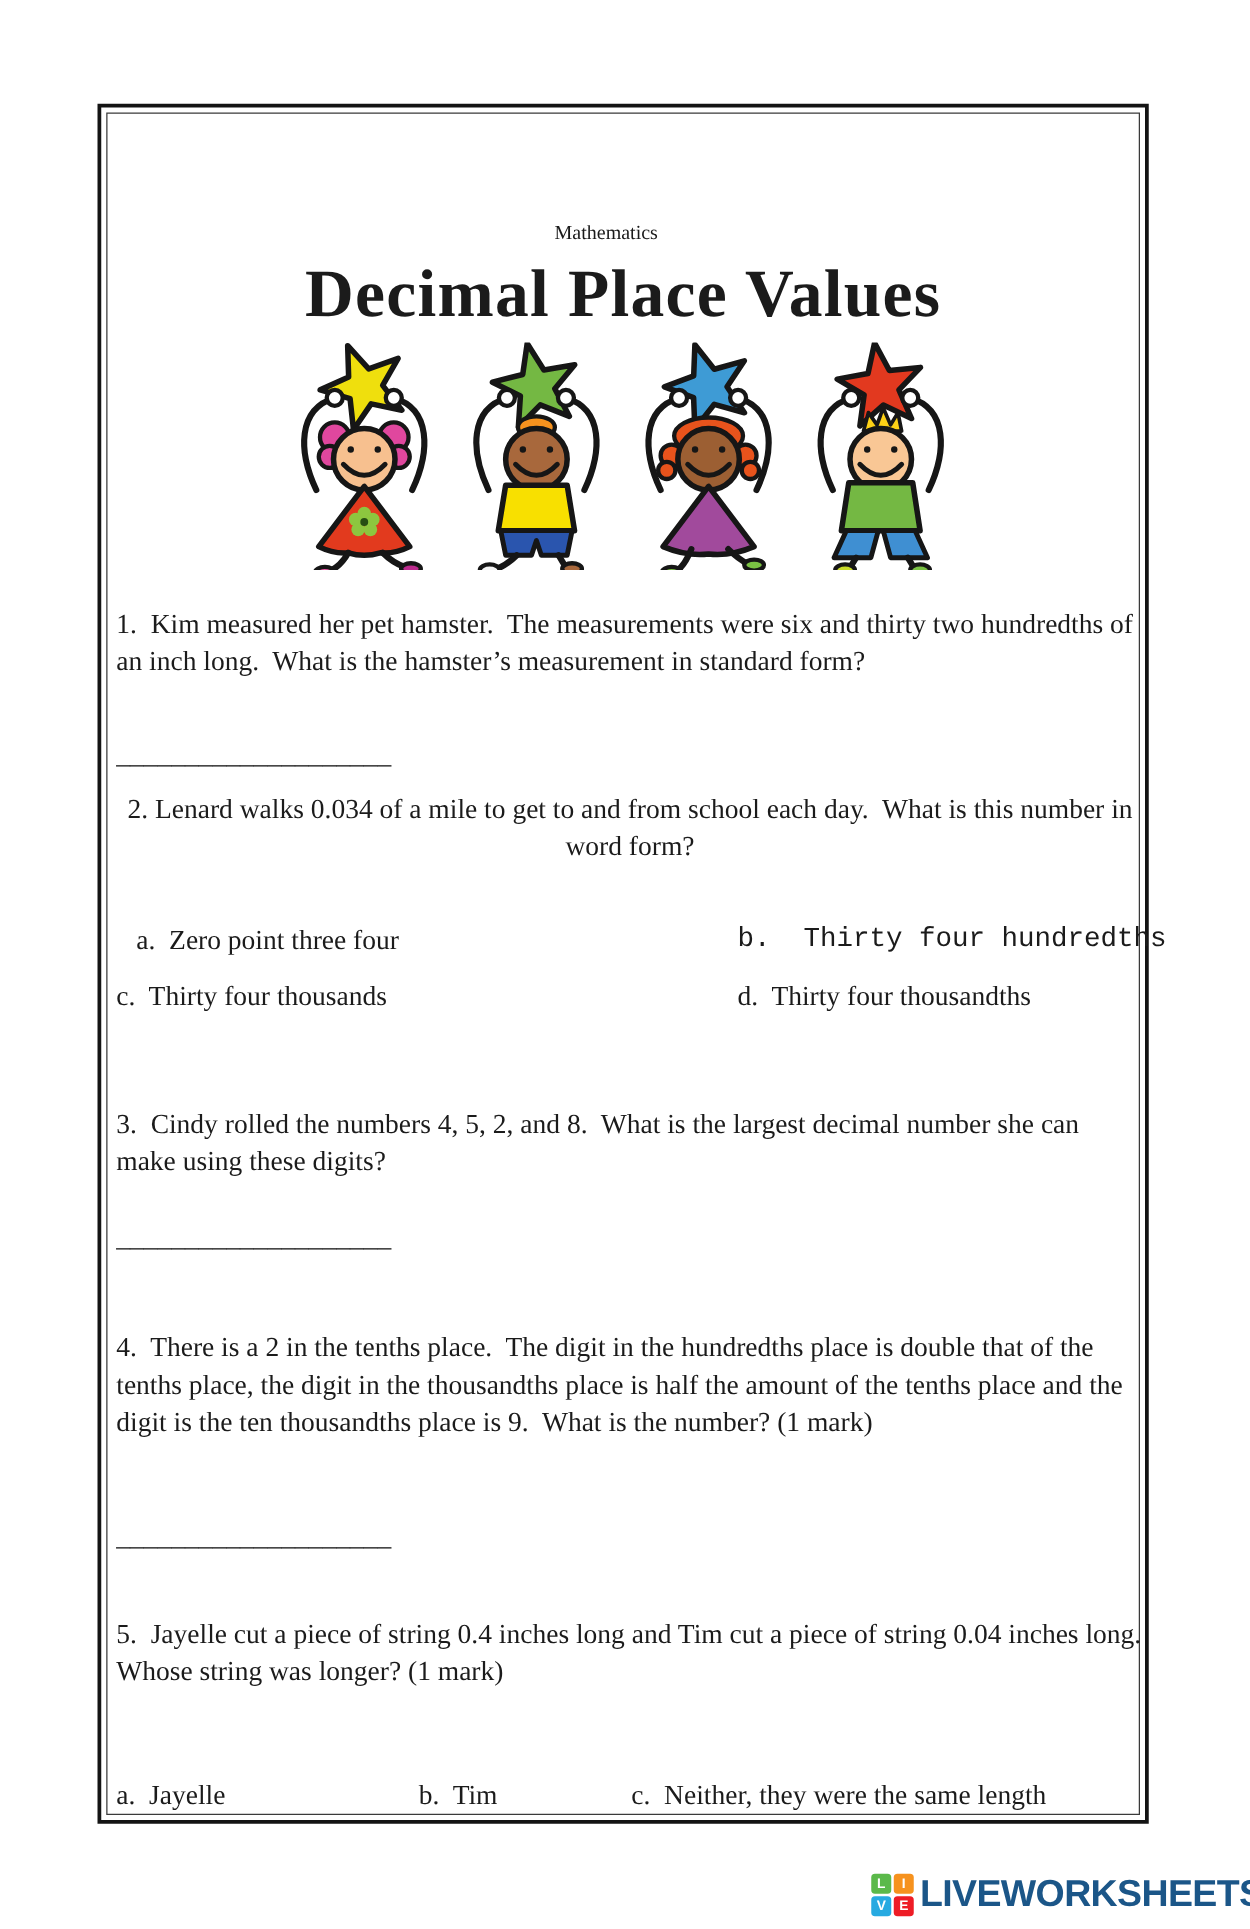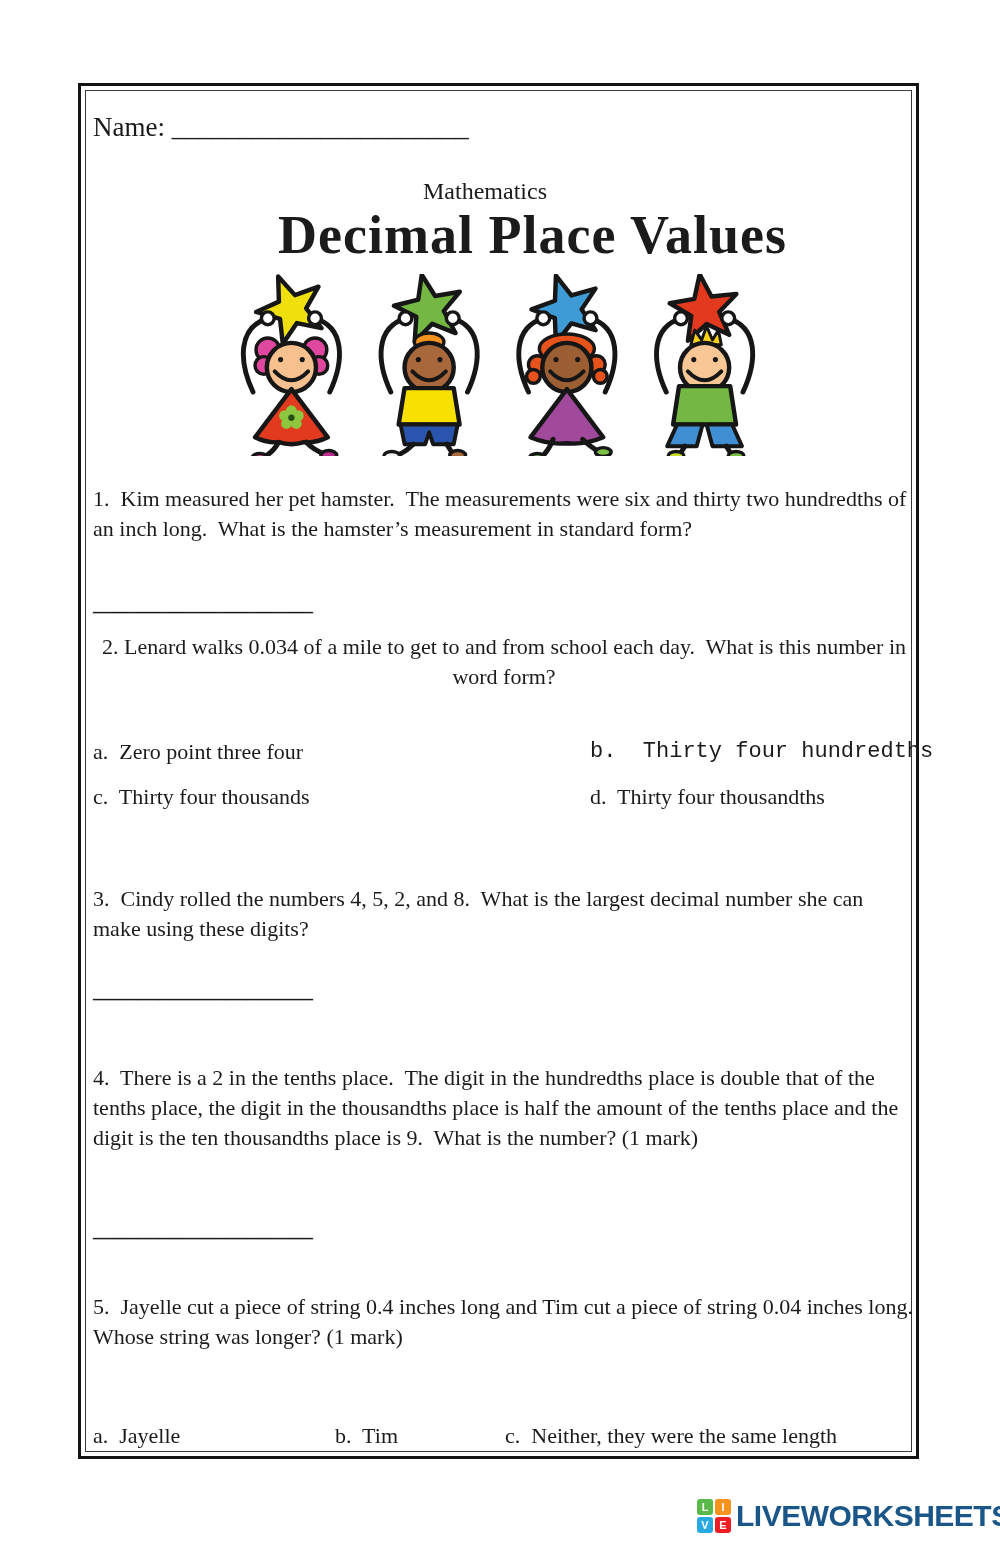--- a/index.html
+++ b/index.html
@@ -3,31 +3,31 @@
 <meta charset="utf-8">
 <style>
   html,body{margin:0;padding:0;background:#ffffff;}
   .page{position:relative;width:1000px;height:1543px;background:#ffffff;overflow:hidden;
         font-family:"Liberation Serif","DejaVu Serif",serif;color:#1b1b1b;}
   .frame-outer{position:absolute;left:78px;top:83px;width:841px;height:1376px;
         border:3px solid #141414;box-sizing:border-box;}
   .frame-inner{position:absolute;left:4px;top:4px;right:4px;bottom:4px;border:1px solid #3a3a3a;}
   .abs{position:absolute;}
   .name-row{left:93px;top:112px;font-size:27px;white-space:pre;}
-  .subject{left:78px;top:178px;width:814px;text-align:center;font-size:24px;}
+  .subject{left:78px;top:178px;width:814px;text-align:center;font-size:16px;}
   .title{left:78px;top:204px;width:841px;text-align:center;font-size:54px;font-weight:bold;
-         letter-spacing:1px;padding-left:34px;}
+         letter-spacing:1px;}
   .kids{left:222px;top:274px;}
   .q{left:93px;width:822px;font-size:22px;line-height:30px;white-space:pre-wrap;}
-  .blank{left:93px;font-size:22px;line-height:30px;white-space:pre;font-weight:bold;}
+  .blank{left:93px;font-size:22px;line-height:30px;white-space:pre;}
   .opt-row{left:93px;width:822px;height:32px;}
   .opt{position:absolute;top:0;font-size:22px;line-height:30px;white-space:pre;}
   .q1{top:468px;margin-top:16px;} .blank1{top:588px;} .q2{top:632px;text-align:center;}
   .optrow-ab{top:737px;} .optrow-cd{top:782px;}
-  .opt-a{left:0;} .opt-b{left:497px;font-family:Liberation Mono, monospace;} .opt-c{left:0;} .opt-d{left:497px;}
+  .opt-a{left:16px;} .opt-b{left:497px;font-family:Liberation Mono, monospace;} .opt-c{left:0;} .opt-d{left:497px;}
   .q3{top:884px;font-family:Liberation Serif, serif;} .blank2{top:975px;} .q4{top:1063px;} .blank3{top:1214px;}
   .q5{top:1292px;} .optrow-q5{top:1383px;margin-top:38px;}
   .q5-a{left:0;} .q5-b{left:242px;} .q5-c{left:412px;}
   .logo{left:697px;top:1499px;display:flex;align-items:center;
         font-family:"Liberation Sans","DejaVu Sans",sans-serif;}
   .logo-grid{display:grid;grid-template-columns:16px 16px;grid-template-rows:16px 16px;
         gap:2px;margin-right:5px;}
   .logo-sq{border-radius:3px;color:#ffffff;font-size:11px;font-weight:bold;line-height:16px;
         text-align:center;}
   .sq-l{background:#5bb94a;} .sq-i{background:#f6921e;} .sq-v{background:#27aae1;} .sq-e{background:#ee1c25;}
@@ -35,21 +35,20 @@
   svg .ln{stroke:#161616;stroke-linecap:round;stroke-linejoin:round;fill:none;}
 </style>
 </head>
 <body>
 
 <div class="page">
   <div class="frame-outer">
     <div class="frame-inner"></div>
   </div>
 
-  <div class="abs name-row"><span>Name: </span><span>______________________</span></div>
 
   <div class="abs subject">Mathematics</div>
   <div class="abs title">Decimal Place Values</div>
 
   <svg class="abs kids" width="552" height="182" viewBox="0 0 560 185">
     <defs>
       <path id="star" d="M0,-36 L8.8,-12.1 L34.2,-11.1 L14.3,4.6 L21.2,29.1 L0,15 L-21.2,29.1 L-14.3,4.6 L-34.2,-11.1 L-8.8,-12.1 Z"></path>
     </defs>
 
     <g>

